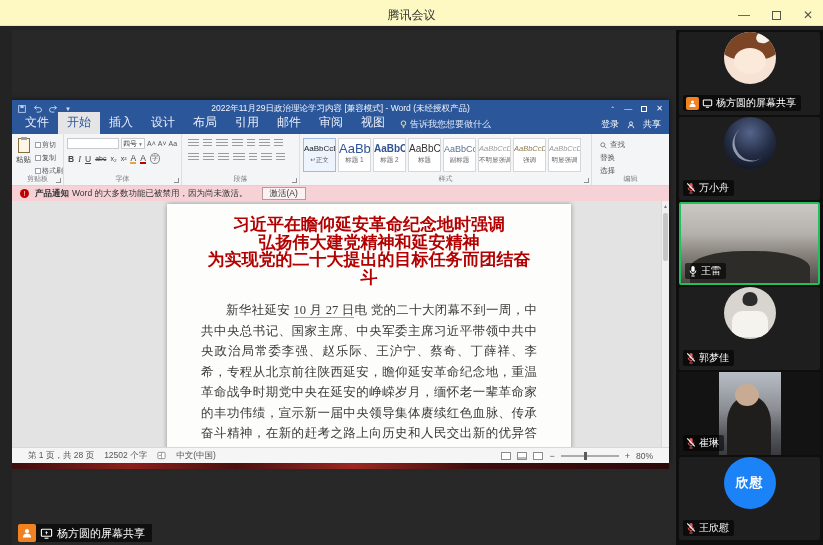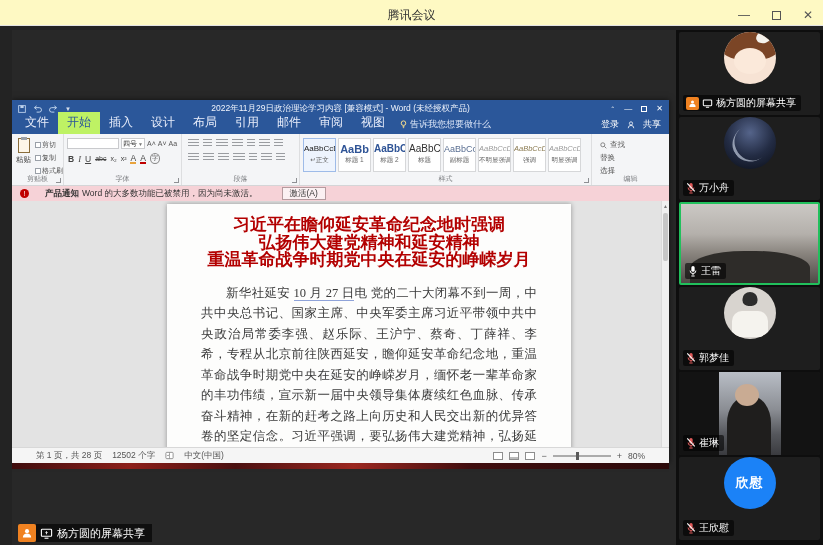--- a/index.html
+++ b/index.html
@@ -28,21 +28,21 @@
   .qat .caret { font-size:6px; opacity:.8; }
   .word-title { flex:1; text-align:center; font-size:8.5px; color:#f0f4fc; white-space:nowrap; overflow:hidden; }
   .word-controls { display:flex; align-items:center; gap:9px; }
   .wc-min { font-size:8px; }
   .wc-max { width:6px; height:6px; border:1px solid #fff; display:inline-block; }
   .wc-close { font-size:8px; }
   .wc-ribbonopt { font-size:6px; opacity:.85; }
 
   .word-tabrow { height:17px; background:var(--word-blue,#2b579a); display:flex; align-items:flex-end; padding:0 8px 0 4px; }
   .wtab { font-size:12px; color:#e9eefb; padding:2px 9px 3px; white-space:nowrap; }
-  .wtab.selected { background:#bef264; color:#2b579a; }
+  .wtab.selected { background:#e5e5e5; color:#2b579a; }
   .tellme { display:flex; align-items:center; gap:3px; font-size:9px; color:#dce6f8; padding:2px 6px 3px; }
   .tab-right { margin-left:auto; display:flex; align-items:center; gap:8px; font-size:9px; color:#fff; padding-bottom:3px; }
 
   
   .ribbon { height:52px; background:#f4f5f7; border-bottom:1px solid #d4d5d7; display:flex; position:relative; }
   .rgroup { position:relative; border-right:1px solid #dddee0; height:100%; padding-bottom:10px; }
   .glabel { position:absolute; bottom:1px; left:0; right:0; text-align:center; font-size:7px; color:#7b7d80; }
   .dlg { position:absolute; right:2px; bottom:2px; width:5px; height:5px; border-right:1px solid #8d8f93; border-bottom:1px solid #8d8f93; }
 
   .g-clip { width:52px; display:flex; }
@@ -74,54 +74,54 @@
   .pr-row { display:flex; gap:4px; margin:5px 6px 0; }
   .pico { width:11px; height:9px; background:repeating-linear-gradient(to bottom,#7c7f84 0 1px,transparent 1px 3px); opacity:.75; }
   .pico.n2 { width:9px; } .pico.n3 { width:12px; } .pico.n5 { width:8px; }
 
   .g-styles { width:292px; }
   .chips { display:flex; gap:2px; padding:4px 3px 0; }
   .chip { width:33px; height:34px; background:#fff; border:1px solid #d6d7d9; text-align:center; overflow:hidden; padding-top:3px; }
   .chip.sel { border-color:#9ebbe8; background:#eef4fd; }
   .chip .sample { display:block; font-size:8px; color:#222; white-space:nowrap; line-height:14px; }
   .chip .cname { display:block; font-size:6.5px; color:#666; white-space:nowrap; }
-  .chip.c1 .sample { font-size:11px; font-weight:bold; color:#2f5496; }
+  .chip.c1 .sample { font-size:13px; font-weight:normal; color:#2f5496; }
   .chip.c2 .sample { font-size:10px; font-weight:bold; color:#2f5496; }
   .chip.c3 .sample { font-size:10px; color:#323232; }
   .chip.c4 .sample { font-size:9px; color:#5a6f92; }
   .chip.c5 .sample,.chip.c6 .sample,.chip.c7 .sample { font-style:italic; font-size:7.5px; color:#9a9a9a; }
   .chip.c6 .sample { color:#8a7a50; }
 
   .g-edit { flex:1; border-right:none; }
   .edit-rows { display:flex; flex-direction:column; gap:3px; padding:6px 0 0 8px; font-size:7.5px; color:#555; }
   .edit-rows .er { display:flex; align-items:center; gap:3px; white-space:nowrap; }
 
   
-  .notice { height:15px; background:var(--notice-pink,#f6d2d7); display:flex; align-items:center; gap:16px; padding:0 8px; }
+  .notice { height:15px; background:var(--notice-pink,#f6d2d7); display:flex; align-items:center; gap:6px; padding:0 8px; }
   .not-ico { width:9px; height:9px; border-radius:50%; background:#c00000; color:#fff; font-size:7px; line-height:9px; text-align:center; flex:none; }
   .not-txt { font-size:8.5px; color:#333; white-space:nowrap; }
   .not-txt b { margin-right:3px; }
   .not-btn { font-size:8.5px; color:#333; background:#fbf0f2; border:1px solid #b59a9e; padding:0 7px; margin-left:8px; line-height:11px; }
 
   
   .canvas { position:relative; height:246px; background:#e3e3e3; overflow:hidden; }
   .page { position:absolute; left:155px; top:3px; width:404px; height:340px; background:#fdfdfc;
     box-shadow:0 0 5px rgba(0,0,0,.35); padding:12px 34px 0; }
   .doc-title { text-align:center; font-family:"Liberation Serif","DejaVu Serif",serif; font-weight:bold;
     color:var(--title-red,#b30000); font-size:17px; line-height:17.5px; }
   .doc-body { margin-top:14px; font-family:"Liberation Serif","DejaVu Serif",serif; font-size:12.5px;
     color:#3a3a3a; line-height:20.5px; text-align:justify; text-indent:2em; }
   .doc-date { border-bottom:1px solid #8fa3d9; }
   .vscroll { position:absolute; right:0; top:0; bottom:0; width:8px; background:#f0f0f0; border-left:1px solid #dadada; }
   .vs-up { display:block; text-align:center; font-size:5px; color:#777; padding-top:2px; }
   .vs-thumb { position:absolute; left:1px; right:1px; top:12px; height:48px; background:#c6c6c6; border-radius:2px; }
 
   
   .wstatus { height:16px; background:#f5f5f5; border-top:1px solid #d8d8d8; display:flex; align-items:center;
-    gap:10px; padding:0 24px; font-size:8.5px; color:#555; }
+    gap:10px; padding:0 16px; font-size:8.5px; color:#555; }
   .ws-right { margin-left:auto; display:flex; align-items:center; gap:6px; }
   .vico { width:10px; height:8px; border:1px solid #8d8d8d; background:#fff; }
   .vico.v2 { background:linear-gradient(#fff 60%,#bbb 60%); }
   .zoom-track { width:58px; height:2px; background:#ababab; position:relative; }
   .zoom-thumb { position:absolute; left:40%; top:-3px; width:3px; height:8px; background:#5a5a5a; }
   .zsign { font-size:9px; color:#555; }
 
   
   .red-strip { position:absolute; left:0; top:433px; width:657px; height:6px;
     background:linear-gradient(90deg,#3f0d0e 0%,#8c1f1a 18%,#4a1010 34%,#9b2720 52%,#3f0d0e 70%,#2c0a0a 100%); }
@@ -362,21 +362,21 @@
       <div class="notice">
         <span class="not-ico">!</span>
         <span class="not-txt"><b>产品通知</b><span>Word 的大多数功能已被禁用，因为尚未激活。</span></span>
         <span class="not-btn">激活(A)</span>
       </div>
 
       <div class="canvas">
         <div class="page">
           <div class="doc-title">习近平在瞻仰延安革命纪念地时强调</div>
           <div class="doc-title">弘扬伟大建党精神和延安精神</div>
-          <div class="doc-title">重温革命战争时期党中央在延安的峥嵘岁月</div>
+          <div class="doc-title">为实现党的二十大提出的目标任务而团结奋斗</div>
           <p class="doc-body"><span>新华社延安 </span><span class="doc-date">10 月 27 日</span><span>电 党的二十大闭幕不到一周，中共中央总书记、国家主席、中央军委主席习近平带领中共中央政治局常委李强、赵乐际、王沪宁、蔡奇、丁薛祥、李希，专程从北京前往陕西延安，瞻仰延安革命纪念地，重温革命战争时期党中央在延安的峥嵘岁月，缅怀老一辈革命家的丰功伟绩，宣示新一届中央领导集体赓续红色血脉、传承奋斗精神，在新的赶考之路上向历史和人民交出新的优异答卷的坚定信念。习近平强调，要弘扬伟大建党精神，弘扬延安精神，坚定历史自信，增强历史主动，发扬斗争精神，为实现党的二十大提出的目标任务而团结奋斗。</span></p>
         </div>
         <div class="vscroll">
           <span class="vs-up">▲</span>
           <span class="vs-thumb"></span>
         </div>
       </div>
 
       <div class="wstatus">
         <span>第 1 页，共 28 页</span>

